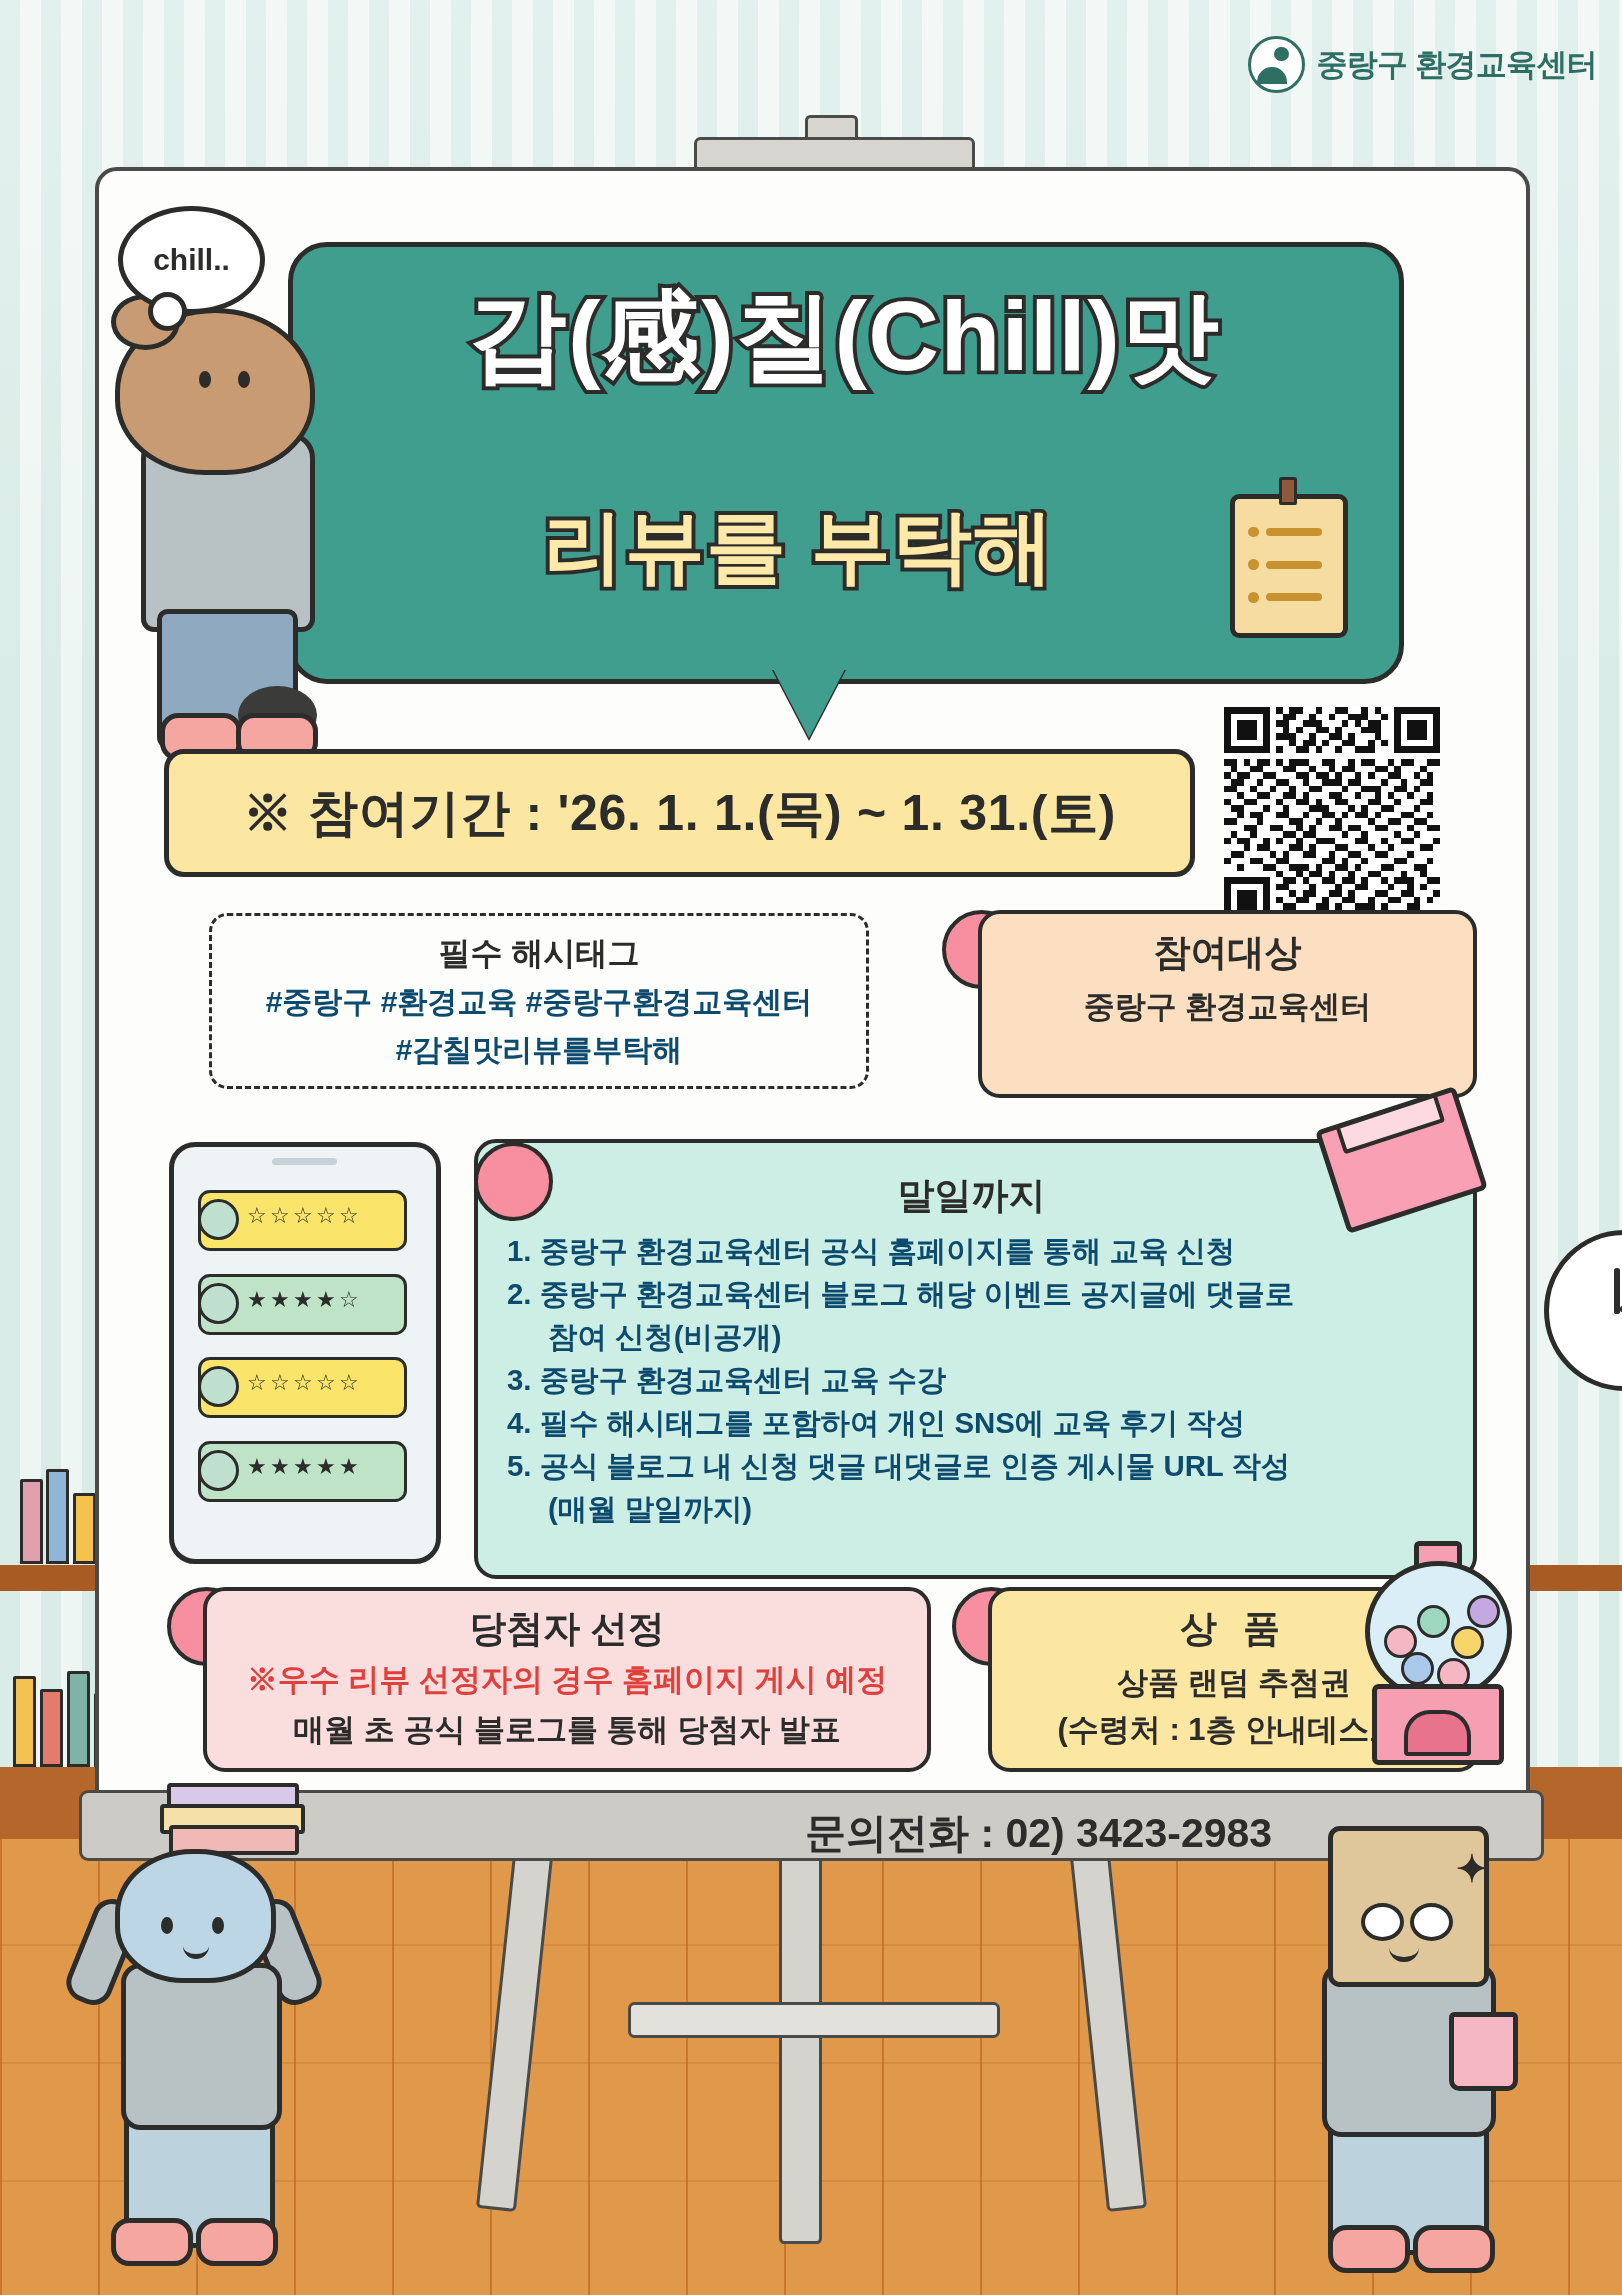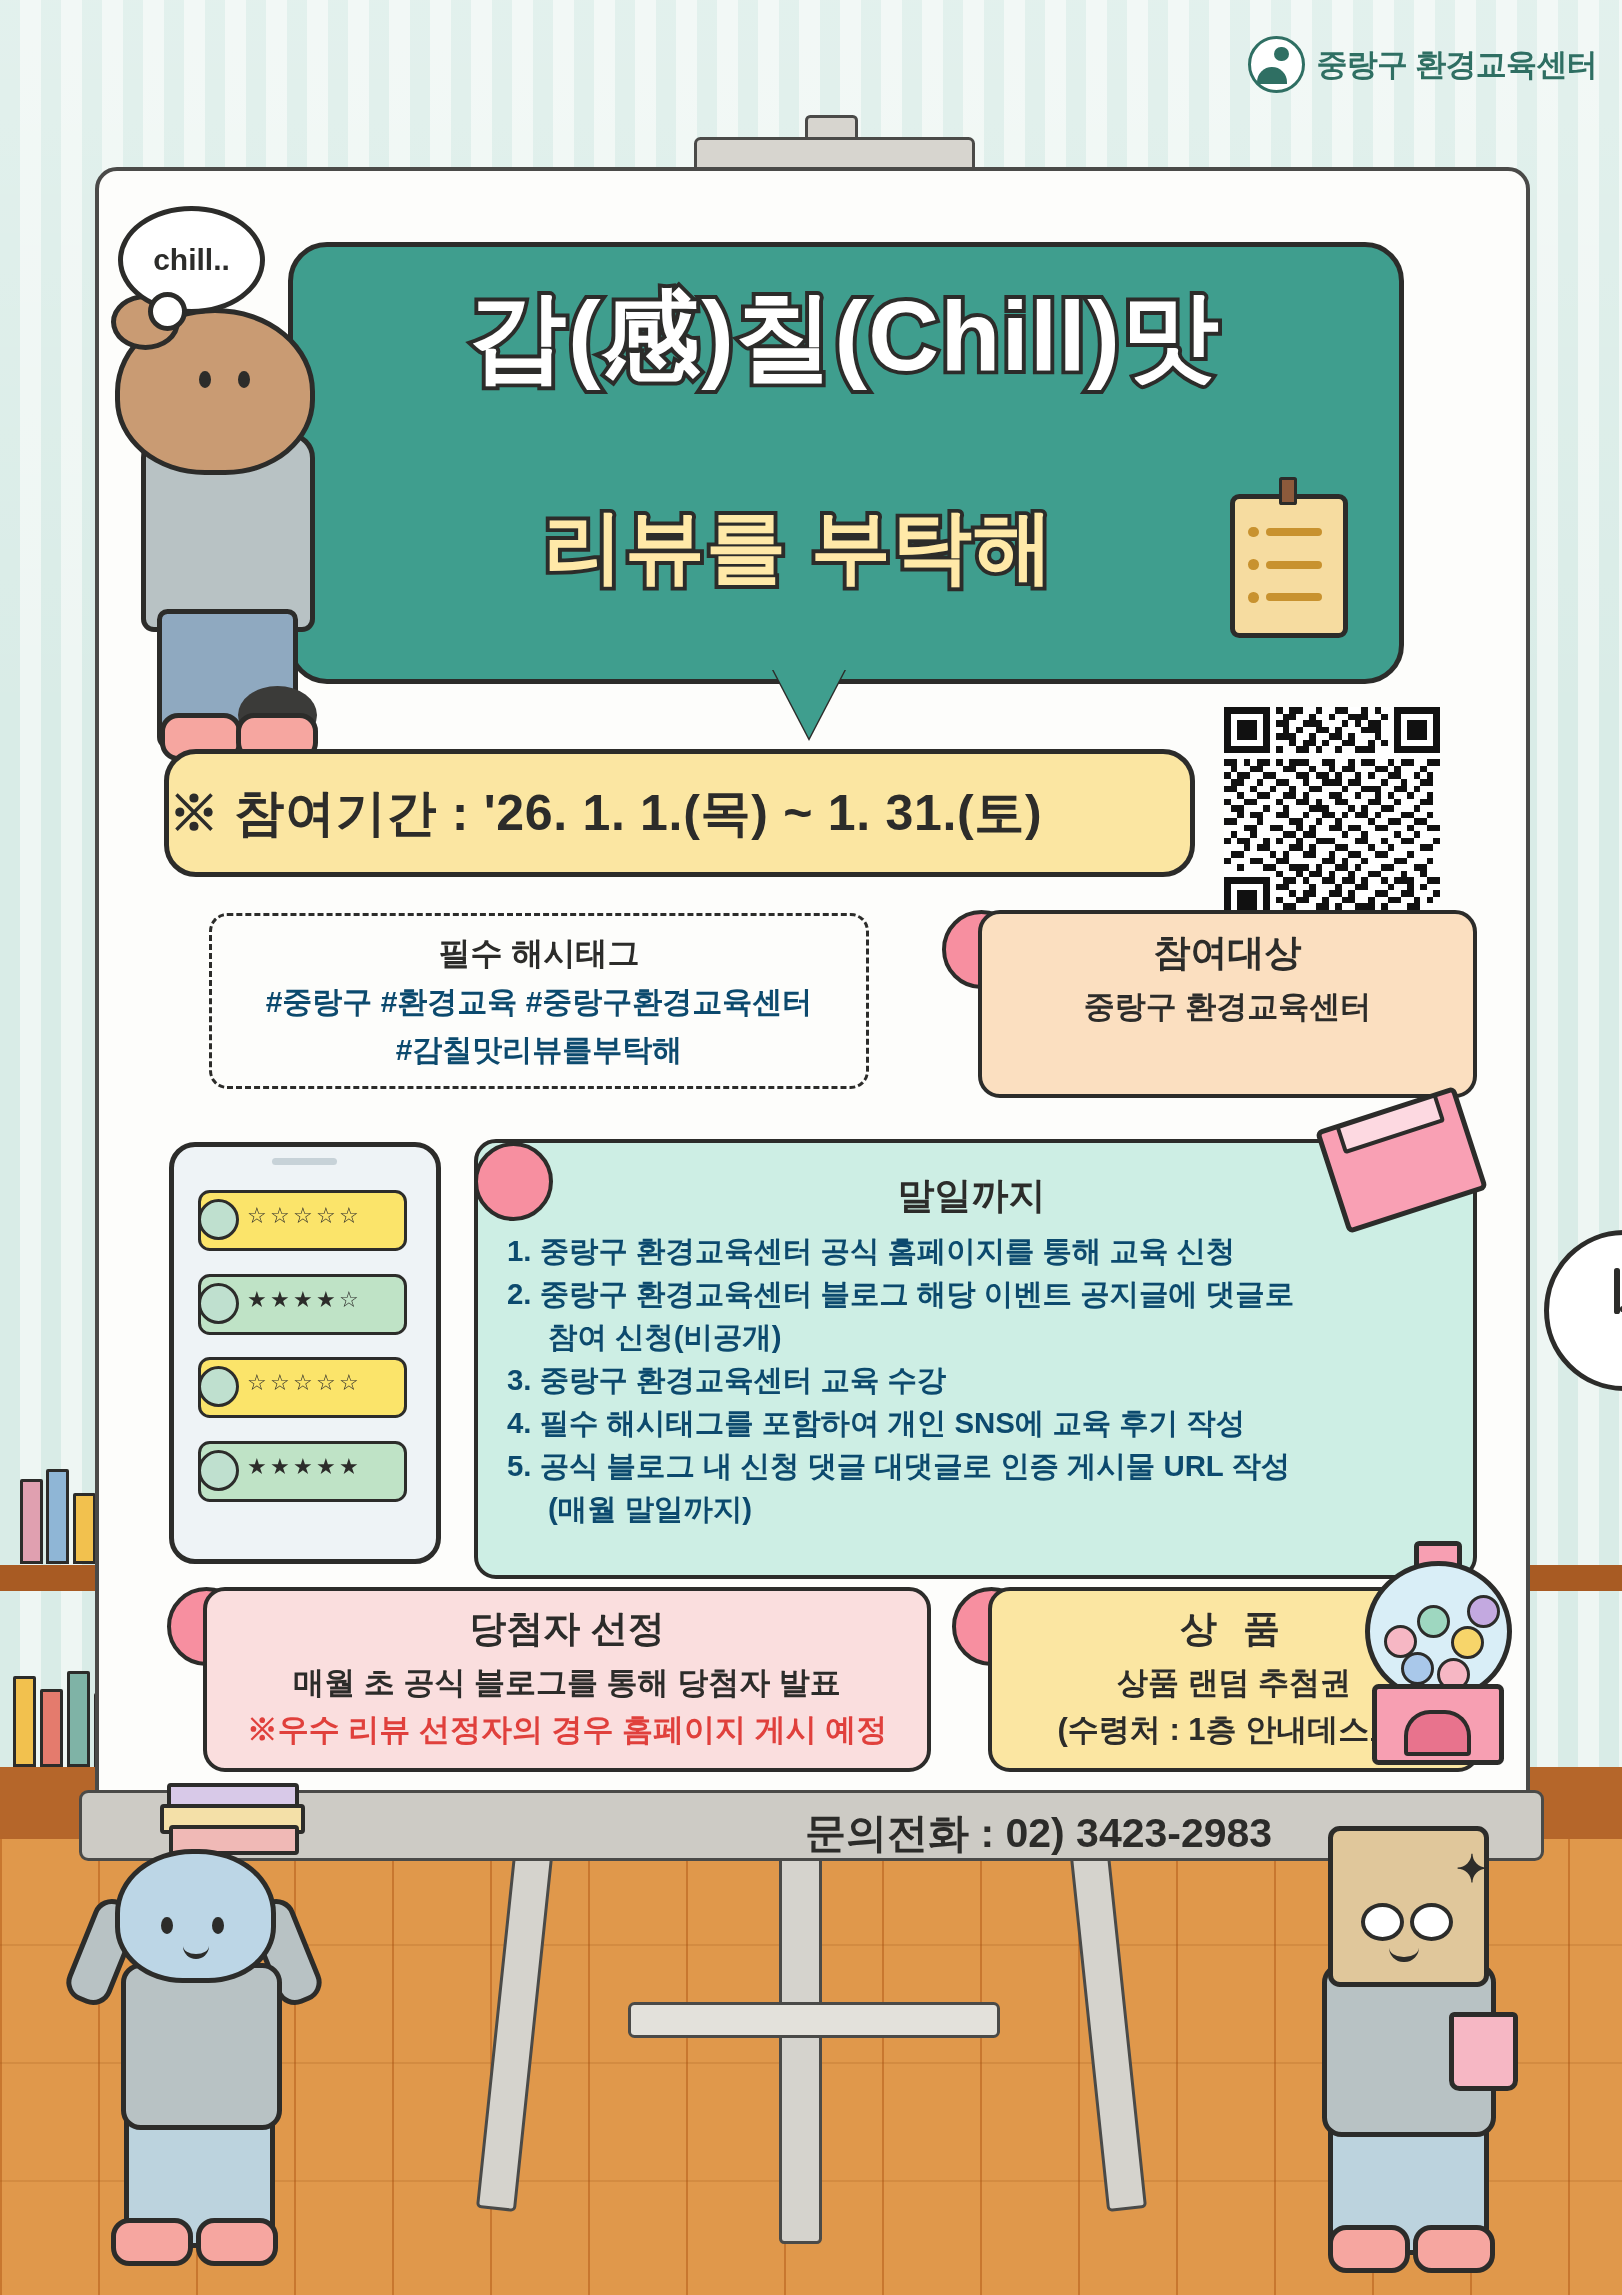--- a/index.html
+++ b/index.html
@@ -121,22 +121,22 @@
     display:flex;align-items:center;justify-content:center;
     font-size:30px;font-weight:bold;color:#2c2c2a;
   }
   .chill-bubble:after{
     content:"";position:absolute;left:25px;bottom:-22px;width:29px;height:29px;
     background:#ffffff;border:5.2px solid #2c2c2a;border-radius:50%;
   }
   
   .period{
     position:absolute;left:164px;top:749px;width:1021px;height:118px;
-    background:#fbe6a2;border:5.2px solid #2c2c2a;border-radius:32px;
-    display:flex;align-items:center;
+    background:#fbe6a2;border:5.2px solid #2c2c2a;border-radius:20px;
+    display:flex;align-items:center;justify-content:center;
     font-size:50px;font-weight:bold;color:#2c2c2a;letter-spacing:0.7px;
   }
   
   .qr{
     position:absolute;left:1224px;top:707px;width:216px;height:216px;background:#ffffff;
   }
   
   .hashtag{
     position:absolute;left:209px;top:913px;width:654px;height:170px;
     border:3.9px dashed #2c2c2a;border-radius:18.3px;background:transparent;
@@ -647,22 +647,22 @@
   <div class="it sub">(매월 말일까지)</div>
 </div>
 
 <div class="pinkbook">
   <div class="band"></div>
 </div>
 
 <div class="bullet-circle winner-dot"></div>
 <div class="card winner">
   <div class="card-title" style="margin-top:13px;">당첨자 선정</div>
+  <div class="card-line note-red" style="margin-top:5.2px;">※우수 리뷰 선정자의 경우 홈페이지 게시 예정</div>
   <div class="card-line" style="margin-top:7.9px;">매월 초 공식 블로그를 통해 당첨자 발표</div>
-  <div class="card-line note-red" style="margin-top:5.2px;">※우수 리뷰 선정자의 경우 홈페이지 게시 예정</div>
 </div>
 
 <div class="bullet-circle prize-dot"></div>
 <div class="card prize">
   <div class="card-title" style="margin-top:13px;letter-spacing:7.9px;">상 품</div>
   <div class="card-line" style="margin-top:7.9px;">상품 랜덤 추첨권</div>
   <div class="card-line" style="margin-top:5.2px;">(수령처 : 1층 안내데스크)</div>
 </div>
 
 <div class="gumball">

